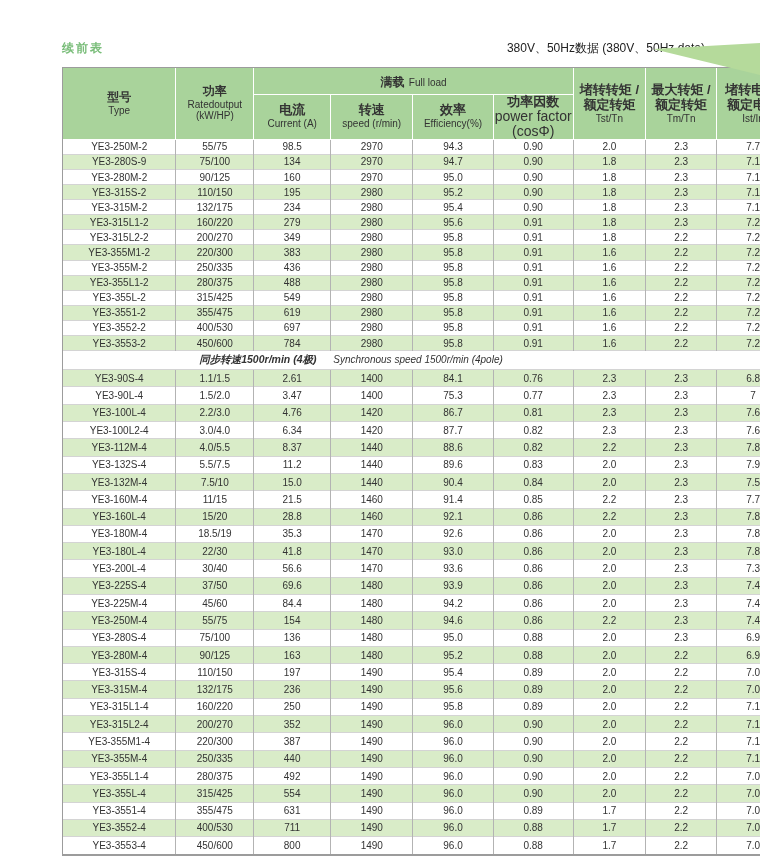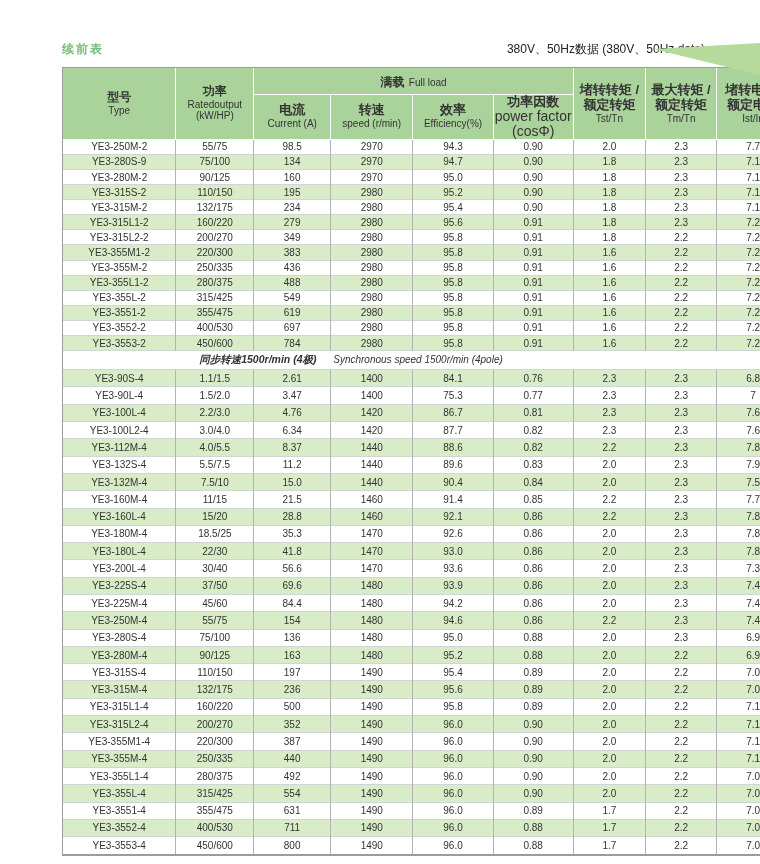--- a/index.html
+++ b/index.html
@@ -3,21 +3,21 @@
 <meta charset="utf-8">
 <style>
   * { margin:0; padding:0; box-sizing:border-box; }
   html,body { width:760px; height:864px; background:#ffffff; overflow:hidden;
     font-family:"Liberation Sans","DejaVu Sans",sans-serif; color:var(--text,#333); }
   .page { position:relative; width:760px; height:864px; }
 
   .corner-wedge { position:absolute; top:0; right:0; width:107px; height:36px; }
 
   .topbar { margin:40px 0 9px 62px; width:643px; height:18px;
-    display:flex; justify-content:space-between; align-items:center; }
+    display:flex; justify-content:space-between; align-items:flex-start; }
   .continued { color:var(--accent-green,#79bd79); font-size:12px; font-weight:bold; letter-spacing:2px; }
   .voltage { color:#222; font-size:12px; font-weight:500; }
 
   .table-wrap { margin-left:62px; width:728px;
     border:1px solid var(--border-dark,#9c9c9c);
     border-bottom:2px solid var(--border-dark,#8e8e8e); }
   table { width:100%; border-collapse:collapse; table-layout:fixed; }
 
   thead th { background:var(--header-green,#a9d39b); border:1px solid #ffffff;
     font-weight:normal; vertical-align:middle; line-height:1.15; }
@@ -385,21 +385,21 @@
             <td>28.8</td>
             <td>1460</td>
             <td>92.1</td>
             <td>0.86</td>
             <td>2.2</td>
             <td>2.3</td>
             <td>7.8</td>
           </tr>
           <tr>
             <td>YE3-180M-4</td>
-            <td>18.5/25</td>
+            <td>18.5/19</td>
             <td>35.3</td>
             <td>1470</td>
             <td>92.6</td>
             <td>0.86</td>
             <td>2.0</td>
             <td>2.3</td>
             <td>7.8</td>
           </tr>
           <tr>
             <td>YE3-180L-4</td>
@@ -496,21 +496,21 @@
             <td>1490</td>
             <td>95.6</td>
             <td>0.89</td>
             <td>2.0</td>
             <td>2.2</td>
             <td>7.0</td>
           </tr>
           <tr>
             <td>YE3-315L1-4</td>
             <td>160/220</td>
-            <td>500</td>
+            <td>250</td>
             <td>1490</td>
             <td>95.8</td>
             <td>0.89</td>
             <td>2.0</td>
             <td>2.2</td>
             <td>7.1</td>
           </tr>
           <tr>
             <td>YE3-315L2-4</td>
             <td>200/270</td>

